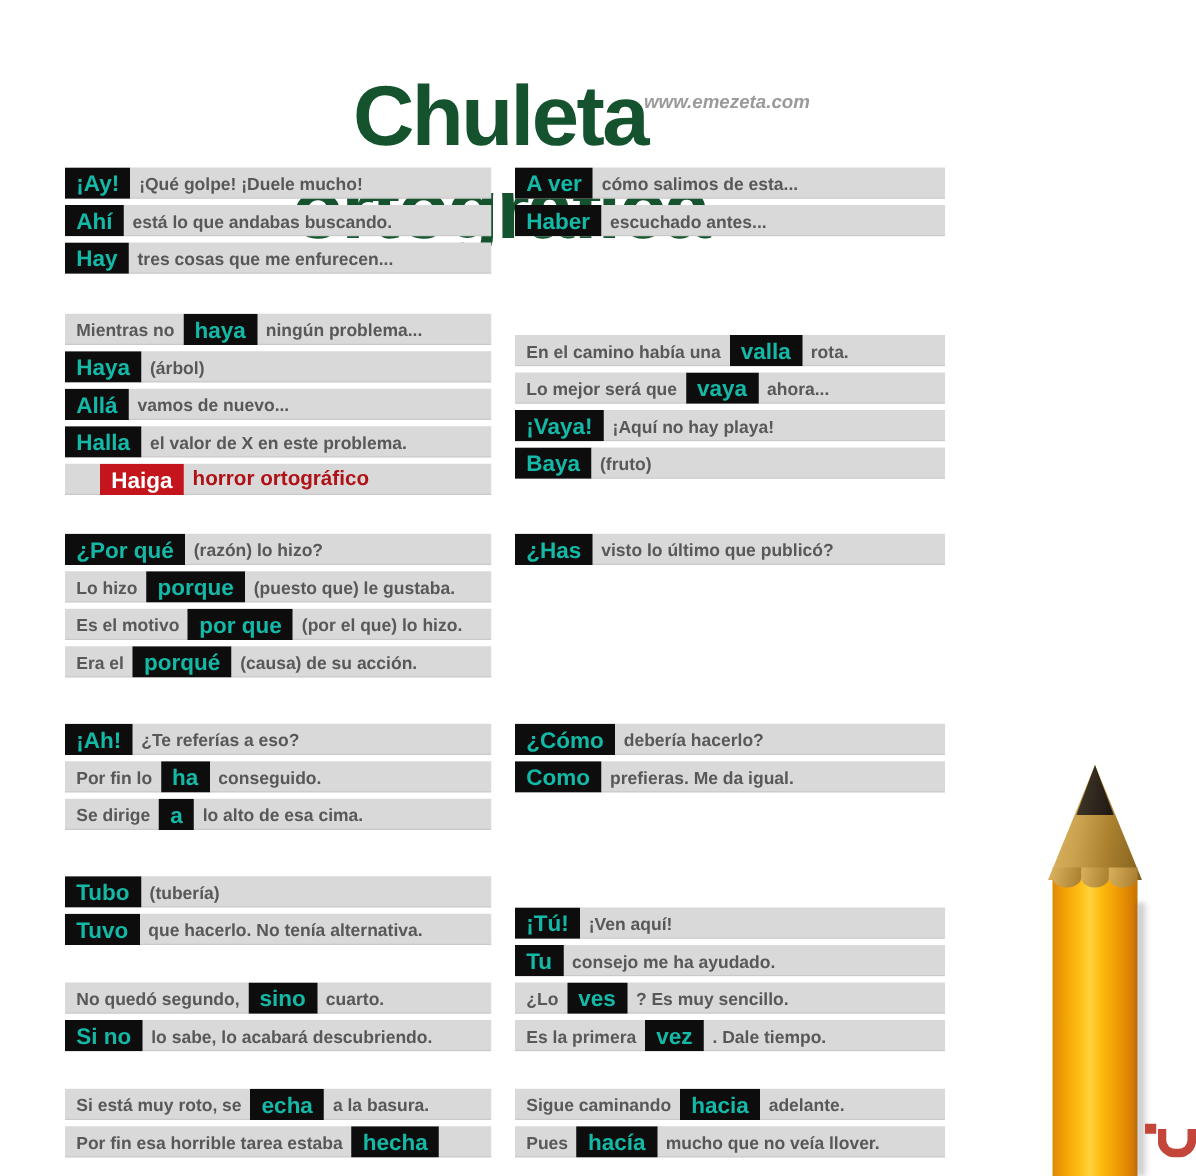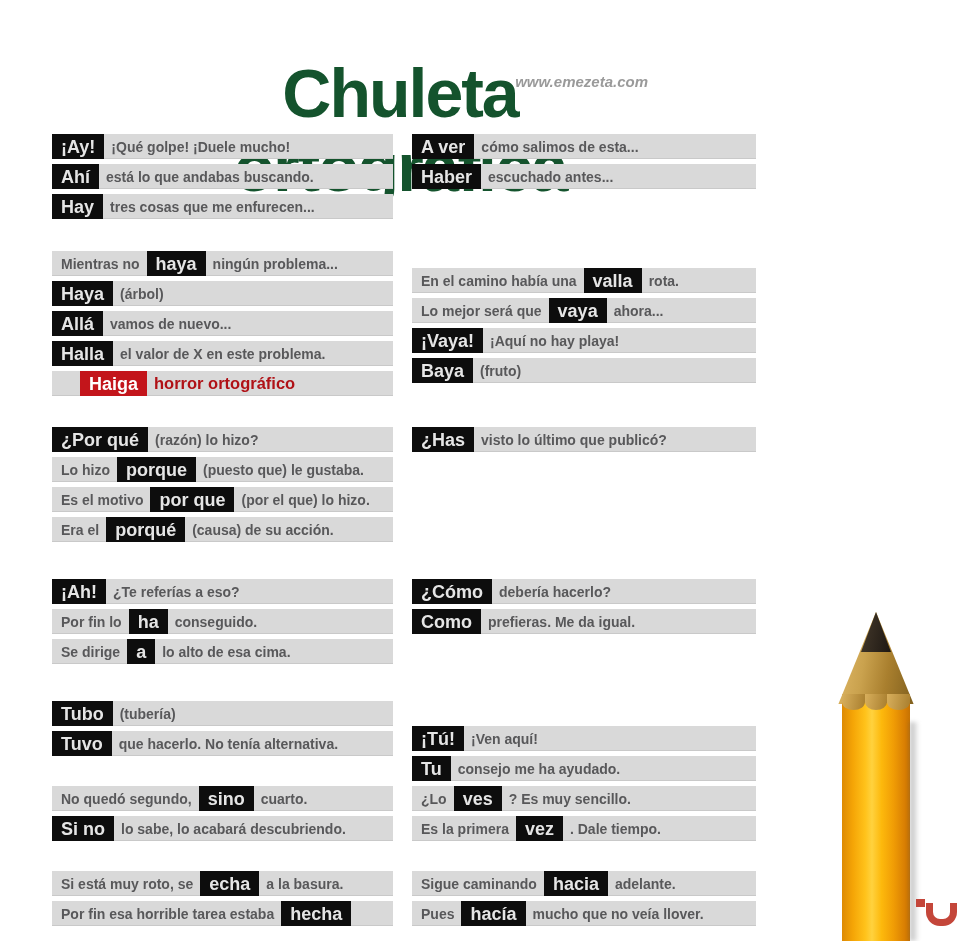--- a/index.html
+++ b/index.html
@@ -26,21 +26,21 @@
     height:25px;margin-bottom:5px;background:#d9d9d9;
     display:flex;align-items:stretch;gap:7px;
     font-weight:700;white-space:nowrap;overflow:hidden;
     box-shadow:inset 0 -1px 0 rgba(0,0,0,0.07);
   }
   .seg-text{
     color:#58585a;font-size:14px;align-self:center;line-height:1;
   }
   .seg-text:first-child{margin-left:9px;}
   .seg-chip{
-    background:#0d0d0d;color:#e5e5e5;padding:0 9px;
+    background:#0d0d0d;color:#14b8a6;padding:0 9px;
     display:flex;align-items:center;font-size:18px;line-height:1;
   }
   .seg-chip-red{background:#c3151b;color:#ffffff;padding:0 9px;
     display:flex;align-items:center;font-size:18px;line-height:1;margin-left:28px;}
   .seg-text-red{color:#b01116;font-size:16.5px;align-self:center;line-height:1;}
 
   
   .pencil{position:absolute;left:836px;top:612px;width:80px;height:329px;}
   .pencil-cone{
     position:absolute;left:0;top:0;width:80px;height:92px;

